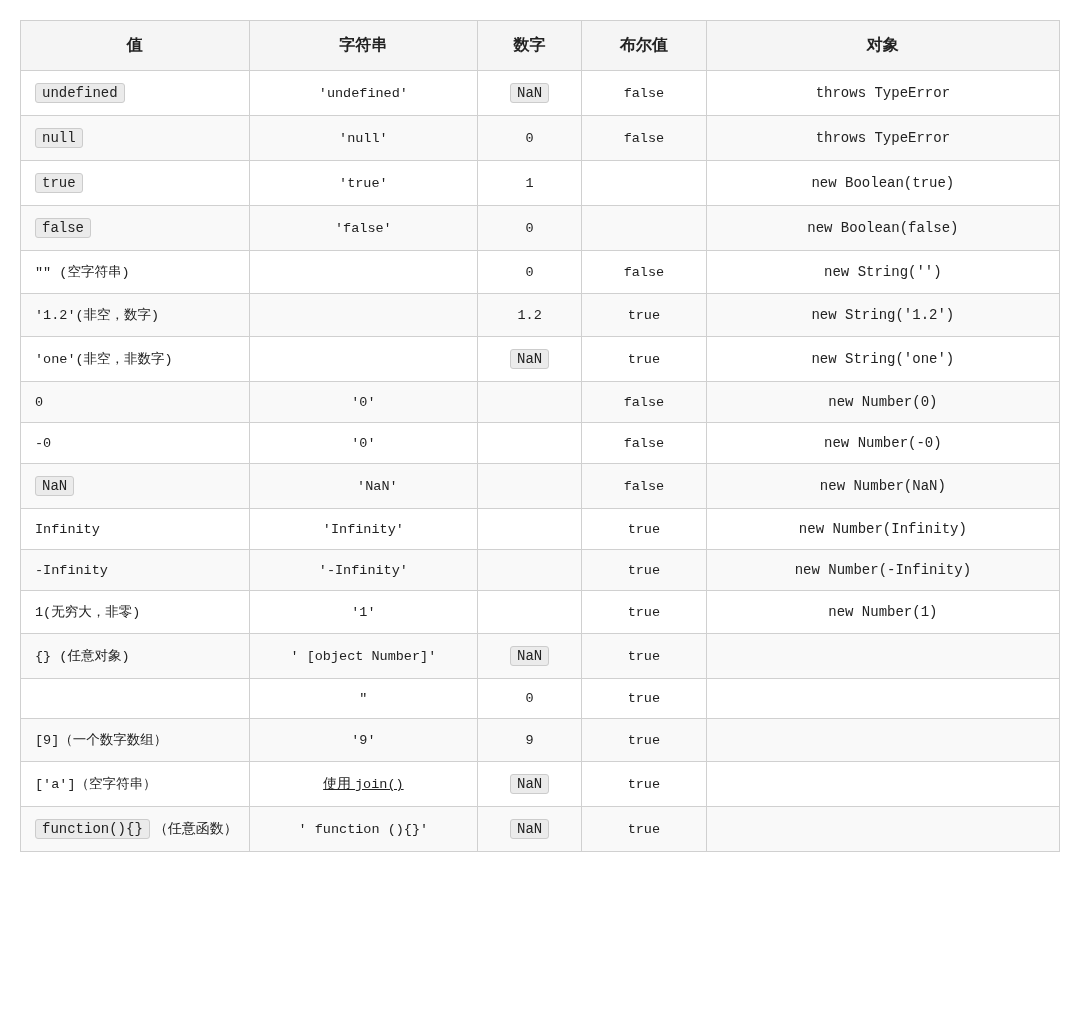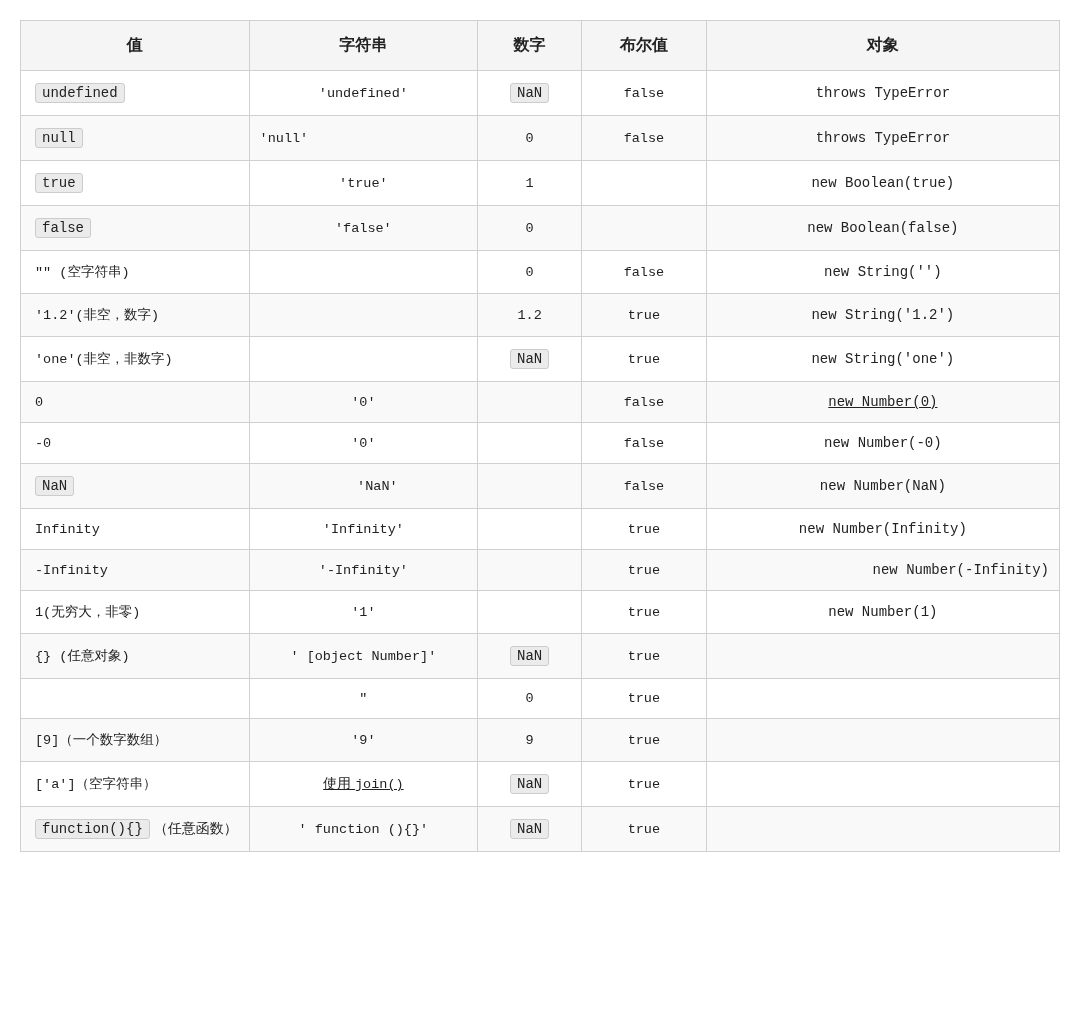--- a/index.html
+++ b/index.html
@@ -77,21 +77,21 @@
   <tbody id="table-body">
   <tr>
         <td class="value-cell"><span class="badge mono">undefined</span></td>
         <td class="mono" style="text-align: center;">'undefined'</td>
         <td class="center"><span class="badge mono">NaN</span></td>
         <td class="center mono">false</td>
         <td class="mono" style="text-align: center;"><span class="badge mono" style="border: none; background: transparent; padding: 0px;">throws TypeError</span></td>
       </tr>
       <tr>
         <td class="value-cell"><span class="badge mono">null</span></td>
-        <td class="mono" style="text-align: left;">'null'</td>
+        <td class="mono" style="text-align: center;">'null'</td>
         <td class="center mono">0</td>
         <td class="center mono">false</td>
         <td class="mono" style="text-align: center;"><span class="badge mono" style="border: none; background: transparent; padding: 0px;">throws TypeError</span></td>
       </tr>
       <tr>
         <td class="value-cell"><span class="badge mono">true</span></td>
         <td class="mono" style="text-align: center;">'true'</td>
         <td class="center mono">1</td>
         <td class="center"></td>
         <td class="mono" style="text-align: center;"><span class="badge mono" style="border: none; background: transparent; padding: 0px;">new Boolean(true)</span></td>
@@ -122,21 +122,21 @@
         <td style="text-align: center;"></td>
         <td class="center"><span class="badge mono">NaN</span></td>
         <td class="center mono">true</td>
         <td class="mono" style="text-align: center;"><span class="badge mono" style="border: none; background: transparent; padding: 0px;">new String('one')</span></td>
       </tr>
       <tr>
         <td class="value-cell mono">0</td>
         <td class="mono" style="text-align: center;">'0'</td>
         <td class="center"></td>
         <td class="center mono">false</td>
-        <td class="mono" style="text-align: center;"><span class="badge mono" style="border: none; background: transparent; padding: 0px; text-decoration: underline;">new Number(0)</span></td>
+        <td class="mono" style="text-align: center;"><span class="badge mono" style="border: none; background: transparent; padding: 0px;">new Number(0)</span></td>
       </tr>
       <tr>
         <td class="value-cell mono">-0</td>
         <td class="mono" style="text-align: center;">'0'</td>
         <td class="center"></td>
         <td class="center mono">false</td>
         <td class="mono" style="text-align: center;"><span class="badge mono" style="border: none; background: transparent; padding: 0px;">new Number(-0)</span></td>
       </tr>
       <tr>
         <td class="value-cell"><span class="badge mono">NaN</span></td>
@@ -150,21 +150,21 @@
         <td class="mono" style="text-align: center;">'Infinity'</td>
         <td class="center"></td>
         <td class="center mono">true</td>
         <td class="mono" style="text-align: center;"><span class="badge mono" style="border: none; background: transparent; padding: 0px;">new Number(Infinity)</span></td>
       </tr>
       <tr>
         <td class="value-cell mono">-Infinity</td>
         <td class="mono" style="text-align: center;">'-Infinity'</td>
         <td class="center"></td>
         <td class="center mono">true</td>
-        <td class="mono" style="text-align: right;"><span class="badge mono" style="border: none; background: transparent; padding: 0px;">new Number(-Infinity)</span></td>
+        <td class="mono" style="text-align: center;"><span class="badge mono" style="border: none; background: transparent; padding: 0px;">new Number(-Infinity)</span></td>
       </tr>
       <tr>
         <td class="value-cell mono">1(无穷大，非零)</td>
         <td class="mono" style="text-align: center;">'1'</td>
         <td class="center"></td>
         <td class="center mono">true</td>
         <td class="mono" style="text-align: center;"><span class="badge mono" style="border: none; background: transparent; padding: 0px;">new Number(1)</span></td>
       </tr>
       <tr>
         <td class="value-cell mono">{} (任意对象)</td>

